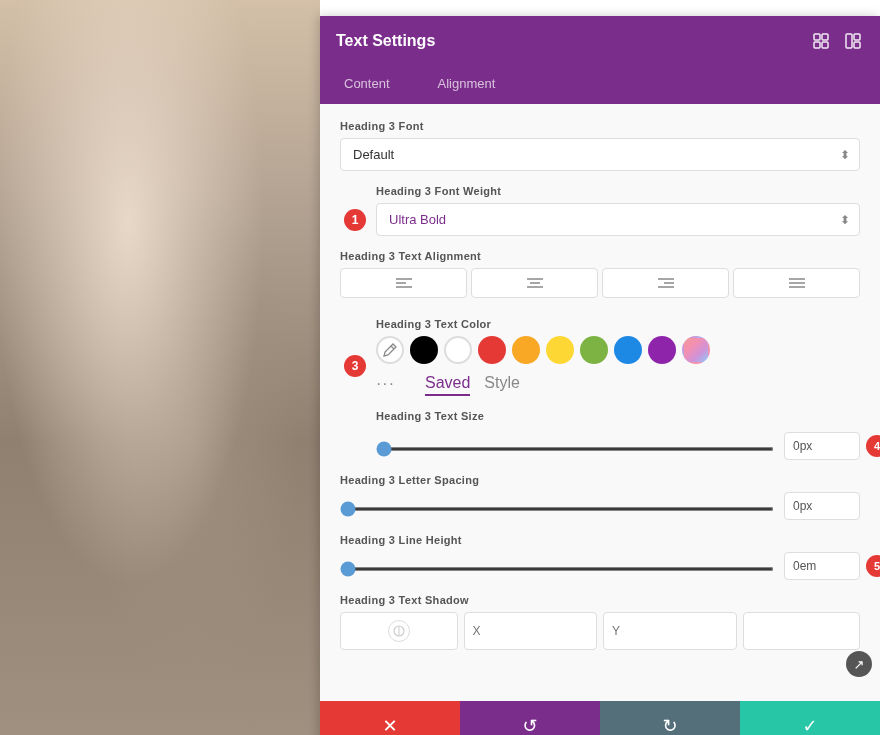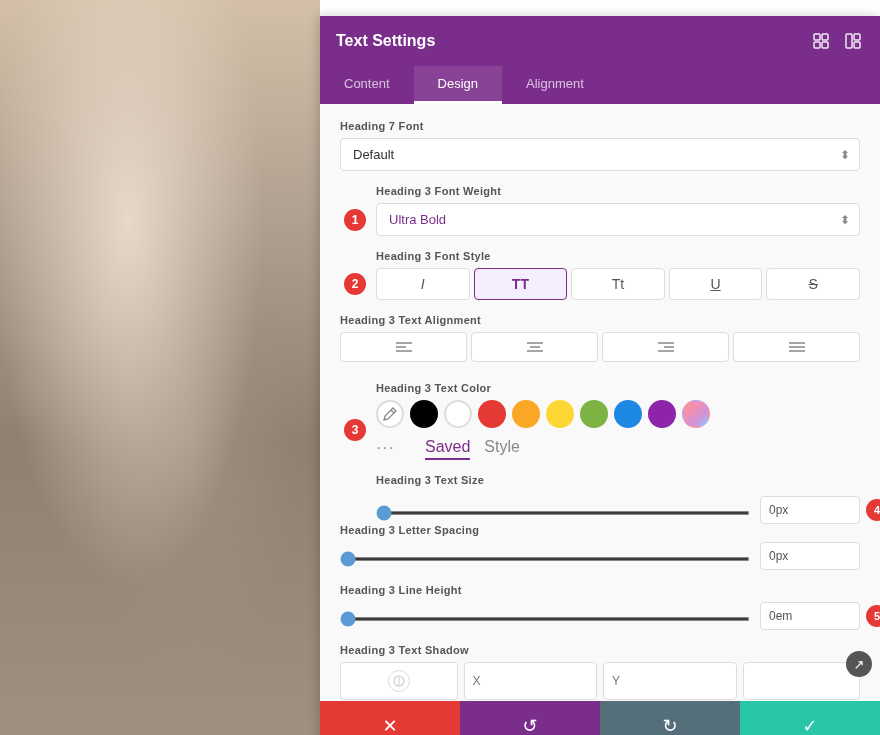--- a/index.html
+++ b/index.html
@@ -271,21 +271,21 @@
     }
 
     .slider-wrap input[type="range"] {
       width: 100%;
       height: 4px;
       accent-color: #5b9bd5;
       cursor: pointer;
     }
 
     .slider-value {
-      width: 100px;
+      width: 76px;
       padding: 6px 8px;
       border: 1px solid #ddd;
       border-radius: 4px;
       font-size: 12px;
       color: #555;
       background: #fff;
       text-align: left;
     }
 
     .dots-btn {
@@ -380,28 +380,27 @@
           <rect x="2" y="2" width="6" height="14" rx="1" stroke="white" stroke-width="1.5"></rect>
           <rect x="10" y="2" width="6" height="6" rx="1" stroke="white" stroke-width="1.5"></rect>
           <rect x="10" y="10" width="6" height="6" rx="1" stroke="white" stroke-width="1.5"></rect>
         </svg>
       </div>
     </div>
   </div>
 
   <div class="tabs">
     <div class="tab">Content</div>
-    <div class="tab active">Design</div>
     <div class="tab">Alignment</div>
   </div>
 
   <div class="panel-content">
 
     <div>
-      <div class="section-label">Heading 7 Font</div>
+      <div class="section-label">Heading 3 Font</div>
       <div class="select-wrap">
         <select>
           <option>Default</option>
         </select>
       </div>
     </div>
 
     <div style="margin-top:14px; padding-left:36px; position:relative;">
       <div class="section-label">Heading 3 Font Weight</div>
       <div class="badge-container">
@@ -414,33 +413,20 @@
             <option>Regular</option>
             <option>Medium</option>
             <option>Semi Bold</option>
             <option>Bold</option>
             <option>Extra Bold</option>
           </select>
         </div>
       </div>
     </div>
 
-    <div style="margin-top:14px; padding-left:36px; position:relative;">
-      <div class="section-label">Heading 3 Font Style</div>
-      <div class="badge-container">
-        <div class="badge-abs">2</div>
-        <div class="font-style-row" style="flex:1;">
-          <button class="font-style-btn" style="font-style:italic;">I</button>
-          <button class="font-style-btn active" style="font-weight:700;">TT</button>
-          <button class="font-style-btn">Tt</button>
-          <button class="font-style-btn" style="text-decoration:underline;">U</button>
-          <button class="font-style-btn" style="text-decoration:line-through;">S</button>
-        </div>
-      </div>
-    </div>
 
     <div style="margin-top:14px;">
       <div class="section-label">Heading 3 Text Alignment</div>
       <div class="align-row">
         <button class="align-btn">
           <svg width="16" height="12" viewBox="0 0 16 12">
               <line x1="0" y1="2" x2="16" y2="2" stroke="#888" stroke-width="1.5"></line>
               <line x1="0" y1="6" x2="10" y2="6" stroke="#888" stroke-width="1.5"></line>
               <line x1="0" y1="10" x2="16" y2="10" stroke="#888" stroke-width="1.5"></line>
             </svg>
@@ -510,21 +496,21 @@
             <input type="range" min="0" max="100" value="0" style="">
           </div>
           <div style="position:relative; display:flex; align-items:center;">
             <input class="slider-value" type="text" value="0px" style="">
             <div style="position:absolute; right:-28px; top:50%; transform:translateY(-50%); width:22px; height:22px; border-radius:50%; background:#e53935; color:#fff; font-size:11px; font-weight:700; display:flex; align-items:center; justify-content:center;">4</div>
           </div>
         </div>
       </div>
     </div>
 
-    <div style="">
+    <div style="margin-top:14px;">
       <div class="section-label">Heading 3 Letter Spacing</div>
       <div class="slider-row">
         <div class="slider-wrap">
           <input type="range" min="0" max="20" value="0" style="">
         </div>
         <input class="slider-value" type="text" value="0px" style="">
       </div>
     </div>
 
     <div style="margin-top:14px; padding-left:0; position:relative;">

